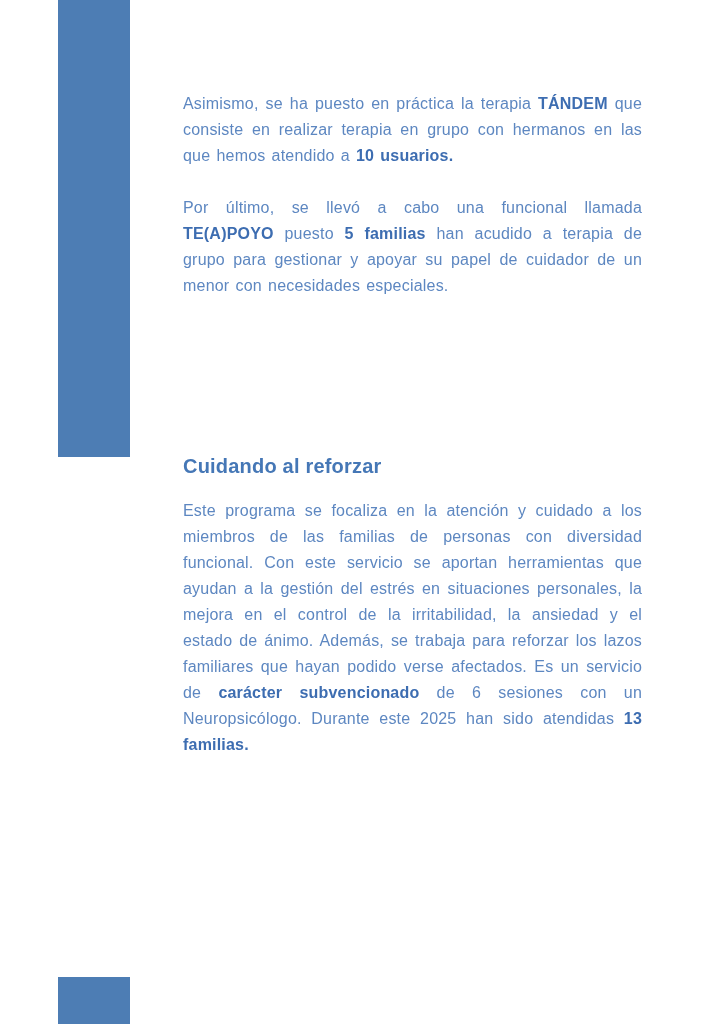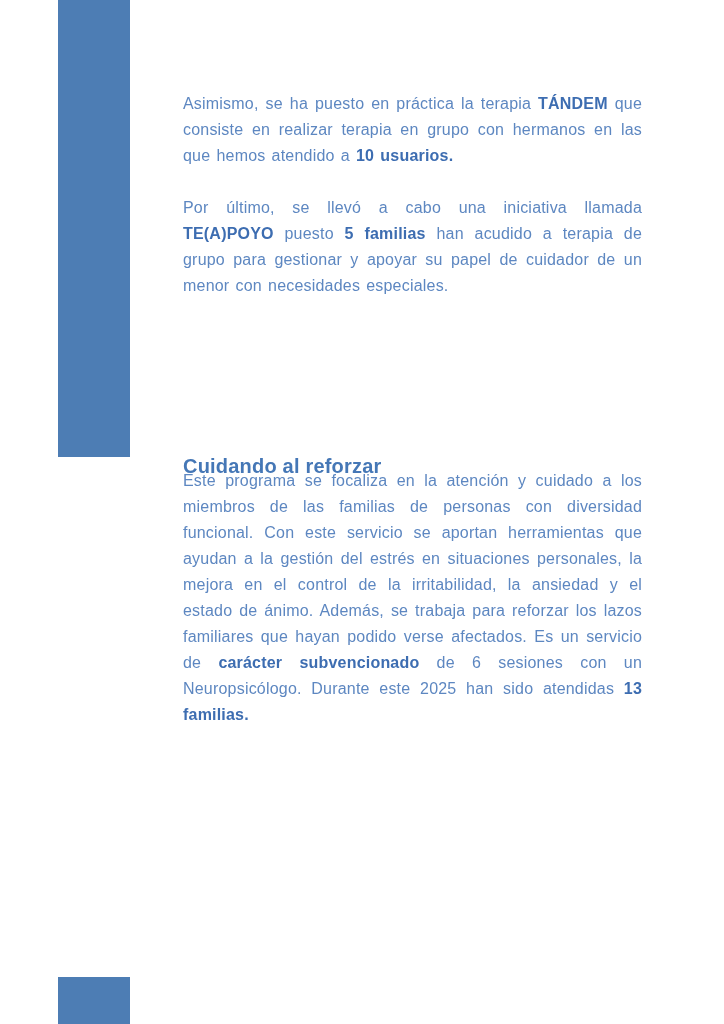--- a/index.html
+++ b/index.html
@@ -37,21 +37,21 @@
     word-spacing: 1.5px;
     text-align: justify;
     color: var(--body-text, #5d87c1);
   }
   .body-text .b {
     font-weight: 700;
     color: var(--bold-text, #3d6db1);
   }
   .p-tandem  { top: 91px; }
   .p-teapoyo { top: 195px; }
-  .p-cuidando{ top: 468px; }
+  .p-cuidando{ top: 498px; }
 
   .section-heading {
     position: absolute;
     left: 183px;
     top: 453px;
     width: 459px;
     margin: 0;
     font-size: 20px;
     line-height: 26px;
     letter-spacing: 0.2px;
@@ -63,19 +63,19 @@
 <body>
 
 <div class="page">
 
   <div class="bar bar-top"></div>
 
   <div class="bar bar-bottom"></div>
 
   <p class="body-text p-tandem"><span>Asimismo, se ha puesto en práctica la terapia </span><span class="b">TÁNDEM</span><span> que consiste en realizar terapia en grupo con hermanos en las que hemos atendido a </span><span class="b">10 usuarios.</span></p>
 
-  <p class="body-text p-teapoyo"><span>Por último, se llevó a cabo una iniciativa llamada </span><span class="b">TE(A)POYO</span><span> puesto </span><span class="b">5 familias</span><span> han acudido a terapia de grupo para gestionar y apoyar su papel de cuidador de un menor con necesidades especiales.</span></p>
+  <p class="body-text p-teapoyo"><span>Por último, se llevó a cabo una funcional llamada </span><span class="b">TE(A)POYO</span><span> puesto </span><span class="b">5 familias</span><span> han acudido a terapia de grupo para gestionar y apoyar su papel de cuidador de un menor con necesidades especiales.</span></p>
 
   <h2 class="section-heading">Cuidando al reforzar</h2>
 
   <p class="body-text p-cuidando"><span>Este programa se focaliza en la atención y cuidado a los miembros de las familias de personas con diversidad funcional. Con este servicio se aportan herramientas que ayudan a la gestión del estrés en situaciones personales, la mejora en el control de la irritabilidad, la ansiedad y el estado de ánimo. Además, se trabaja para reforzar los lazos familiares que hayan podido verse afectados. Es un servicio de </span><span class="b">carácter subvencionado</span><span> de 6 sesiones con un Neuropsicólogo. Durante este 2025 han sido atendidas </span><span class="b">13 familias.</span></p>
 
 </div>
 
 </body></html>

